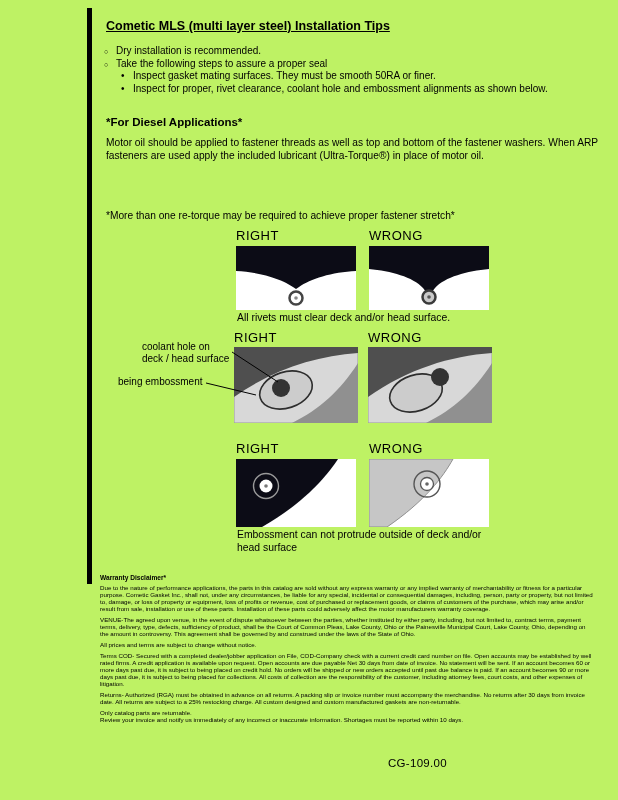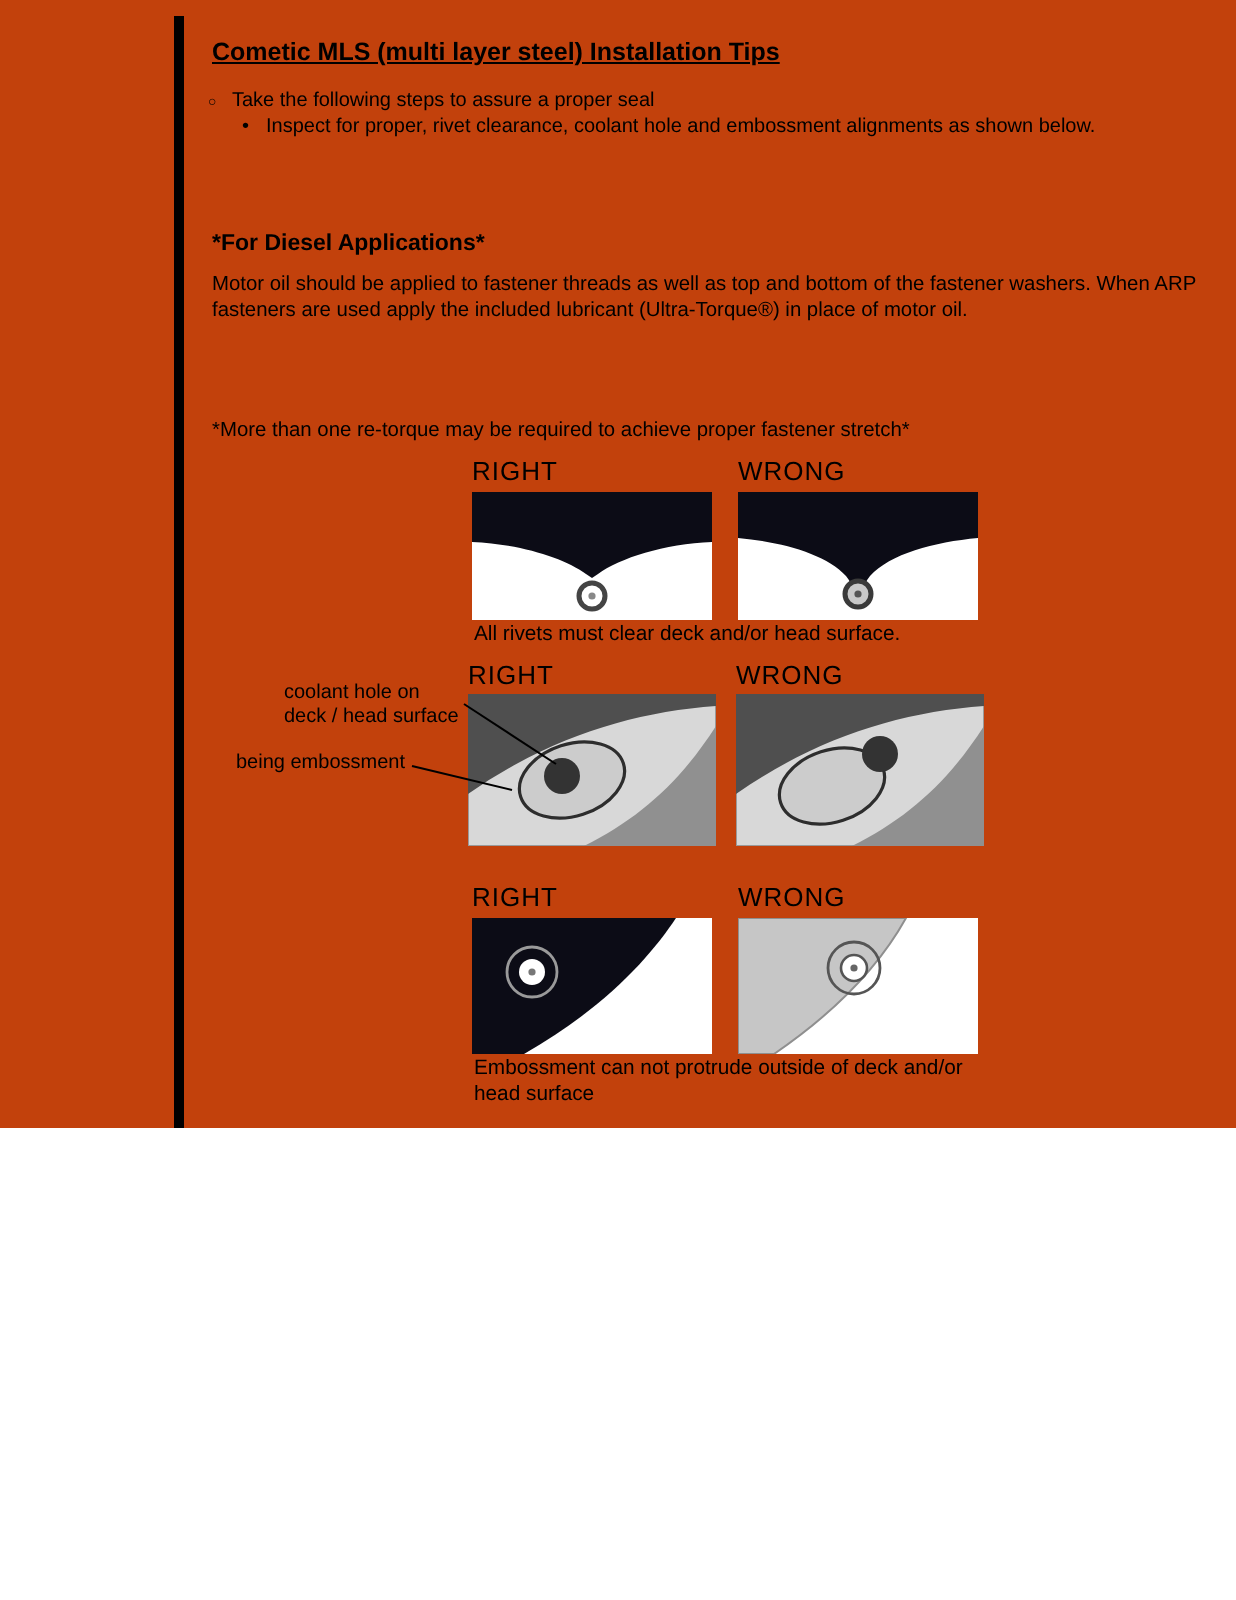--- a/index.html
+++ b/index.html
@@ -2,21 +2,21 @@
 <html><head>
 <meta charset="utf-8">
 <style>
   * { margin:0; padding:0; box-sizing:border-box; }
   html,body { background:#ffffff; }
   body {
     width:618px; height:800px;
     font-family:"Liberation Sans","DejaVu Sans",sans-serif;
     color:#000;
   }
-  .page { position:relative; width:618px; height:564px; background:#c2410c; overflow:hidden; }
+  .page { position:relative; width:618px; height:800px; background:#bef264; overflow:hidden; }
 
   .leftbar { position:absolute; left:87px; top:8px; width:5px; height:576px; background:#000; }
 
   .title {
     position:absolute; left:106px; top:19px;
     font-size:12.5px; font-weight:bold; text-decoration:underline; white-space:nowrap;
   }
 
   .bullets { position:absolute; left:104px; top:45px; width:500px; font-size:10px; line-height:12px; }
   .bullet { position:relative; padding-left:12px; margin-bottom:0.5px; }
@@ -48,21 +48,23 @@
 </head>
 <body>
 
 <div class="page">
 
   <div class="leftbar"></div>
 
   <h1 class="title">Cometic MLS (multi layer steel) Installation Tips</h1>
 
   <div class="bullets">
+    <div class="bullet">Dry installation is recommended.</div>
     <div class="bullet">Take the following steps to assure a proper seal</div>
+    <div class="bullet sub">Inspect gasket mating surfaces.  They must be smooth 50RA or finer.</div>
     <div class="bullet sub">Inspect for proper, rivet clearance, coolant hole and embossment alignments as shown below.</div>
   </div>
 
   <div class="diesel-h">*For Diesel Applications*</div>
   <p class="para1">Motor oil should be applied to fastener threads as well as top and bottom of the fastener washers. When ARP fasteners are used apply the included lubricant (Ultra-Torque®) in place of motor oil.</p>
   <div class="note">*More than one re-torque may be required to achieve proper fastener stretch*</div>
 
   <div class="dhdr" style="left:236px;top:228px">RIGHT</div>
   <div class="dhdr" style="left:369px;top:228px">WRONG</div>
 

